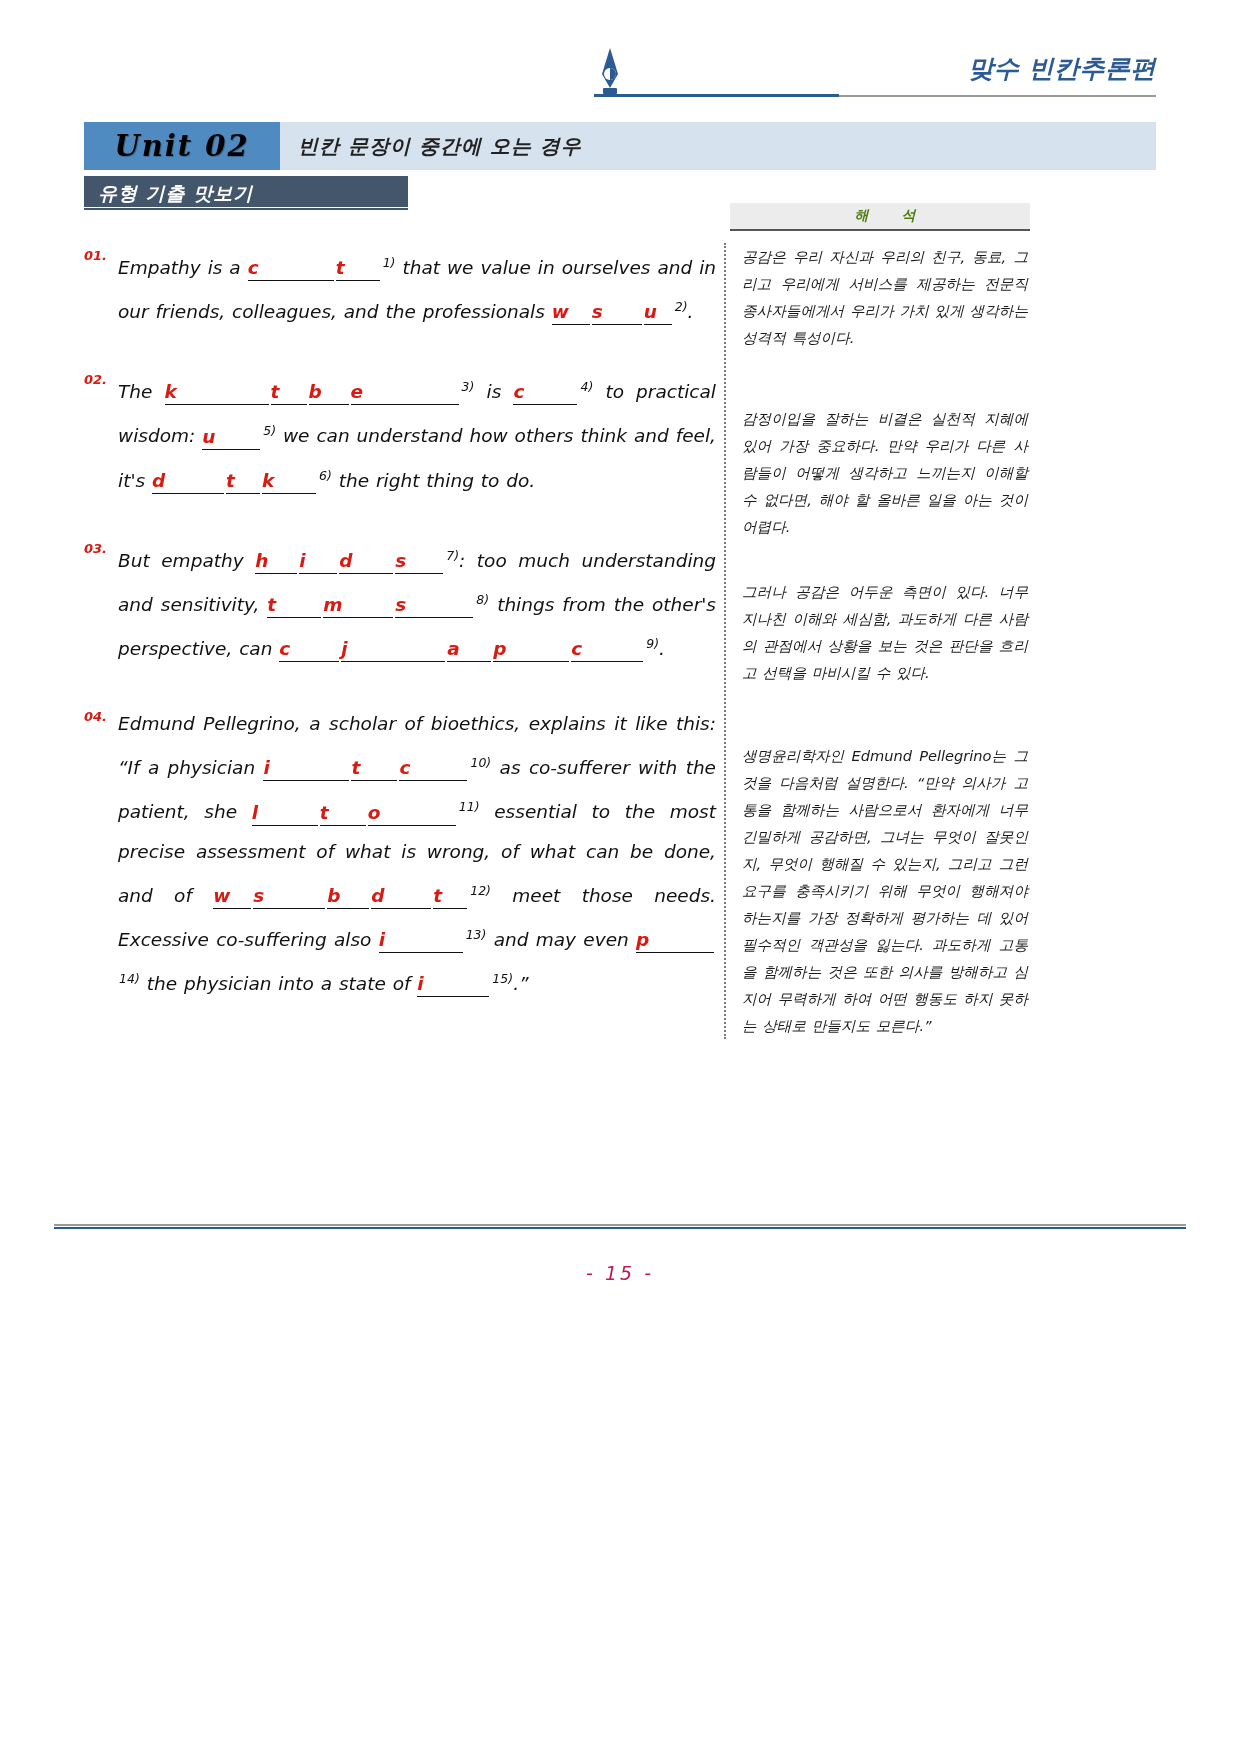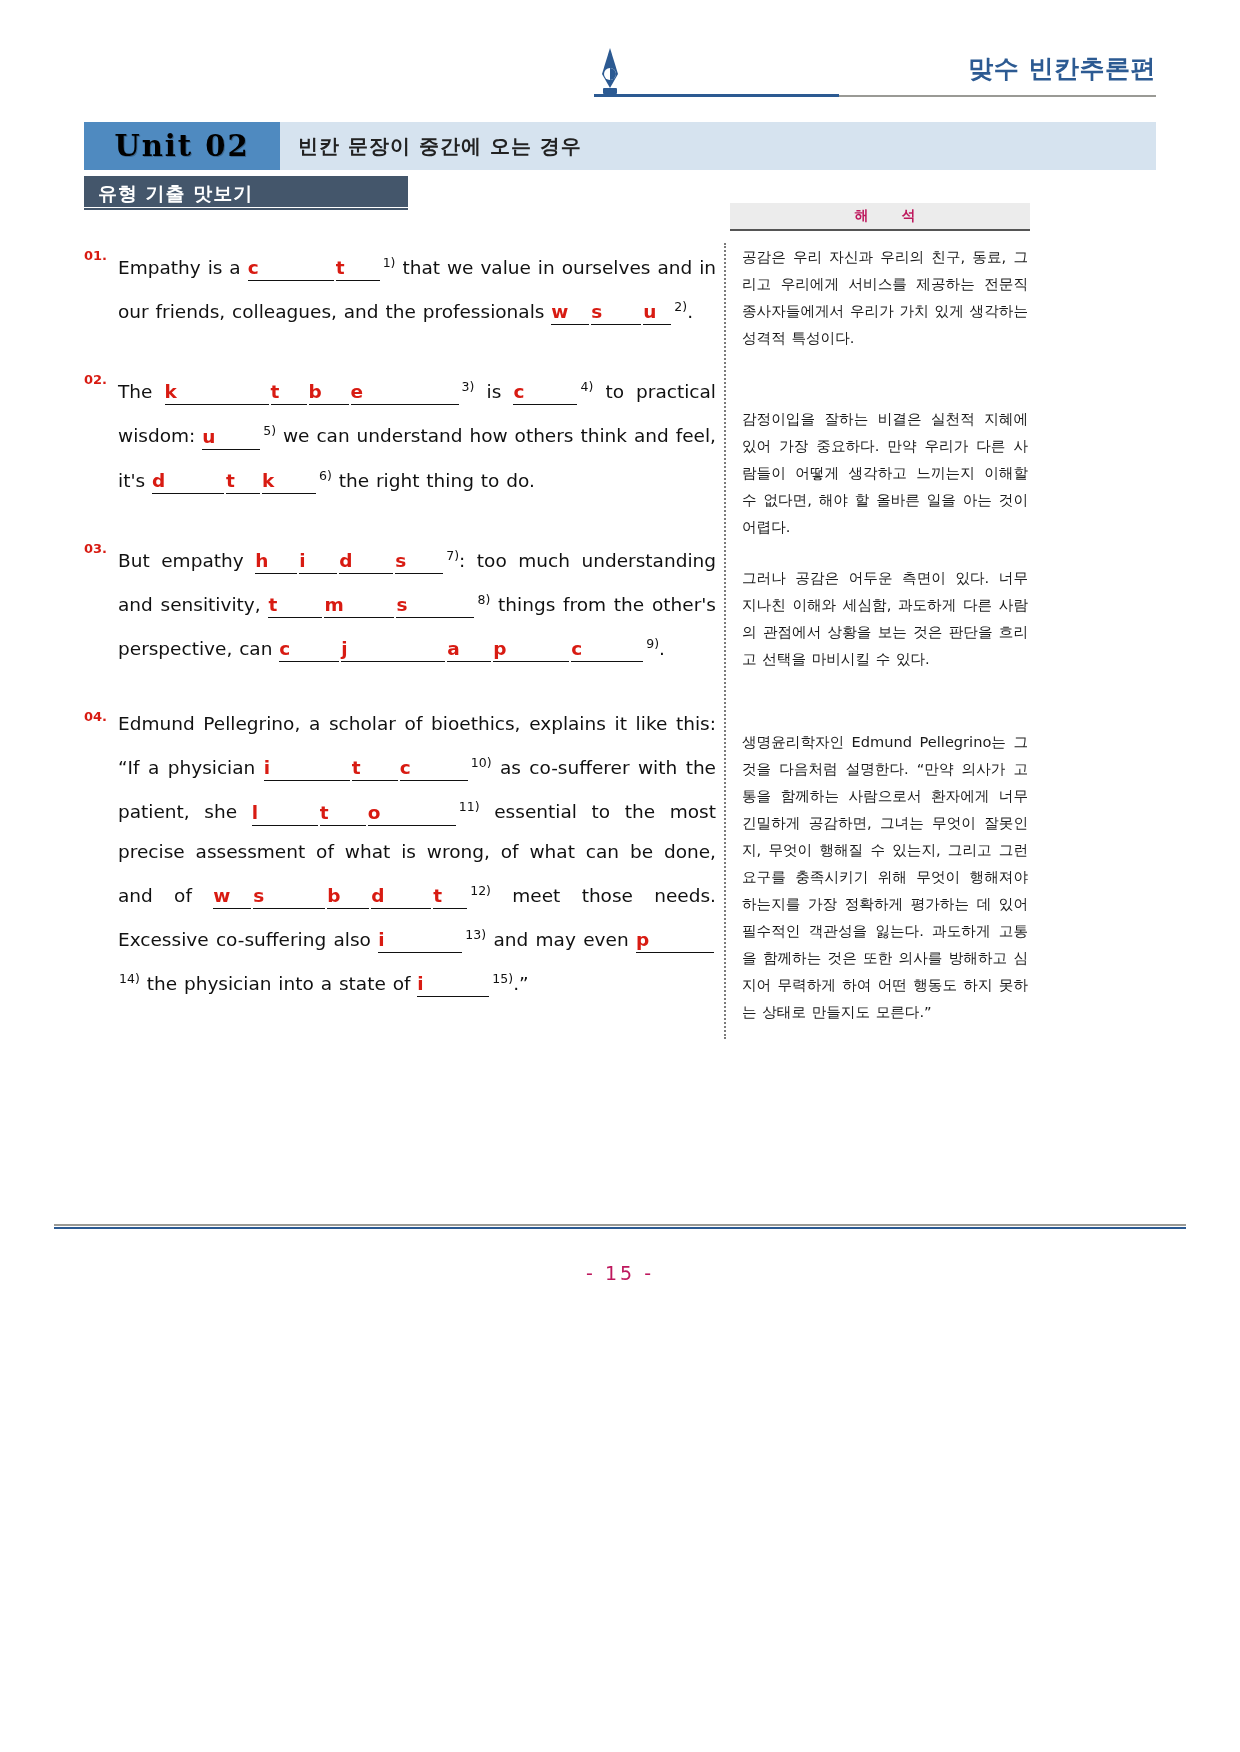--- a/index.html
+++ b/index.html
@@ -14,20 +14,21 @@
     font-family: "Liberation Sans", "DejaVu Sans", sans-serif;
     color: #1a1a1a;
     position: relative;
     overflow: hidden;
   }
   .page {
     position: relative;
     width: 1240px;
     height: 1324px;
     box-sizing: border-box;
+    font-style: italic;
   }
 
   
   .page-header {
     position: absolute;
     top: 46px;
     left: 84px;
     right: 84px;
     height: 66px;
   }
@@ -138,21 +139,21 @@
     top: 203px;
     left: 730px;
     width: 300px;
   }
   .trans-head-bar {
     background: #ececec;
     height: 26px;
     font-family: "DejaVu Sans", sans-serif;
     font-size: 14px;
     font-weight: bold;
-    color: #be185d;
+    color: #4d7c0f;
     display: flex;
     align-items: center;
     justify-content: center;
     letter-spacing: 14px;
     padding-left: 24px;
     box-sizing: border-box;
   }
   .trans-head-rule {
     height: 2px;
     background: #555;
@@ -235,21 +236,21 @@
     font-family: "DejaVu Sans", sans-serif;
     font-size: 14.6px;
     line-height: 27px;
     color: #1a1a1a;
     text-align: justify;
     text-justify: inter-word;
     word-spacing: 1px;
   }
   .t1 { }
   .t2 { margin-top: 54px; }
-  .t3 { margin-top: 24px; }
+  .t3 { margin-top: 38px; }
   .t4 { margin-top: 56px; }
 
   
   .footer-rule-wrap {
     position: absolute;
     left: 54px;
     right: 54px;
     bottom: 96px;
     height: 4px;
   }

